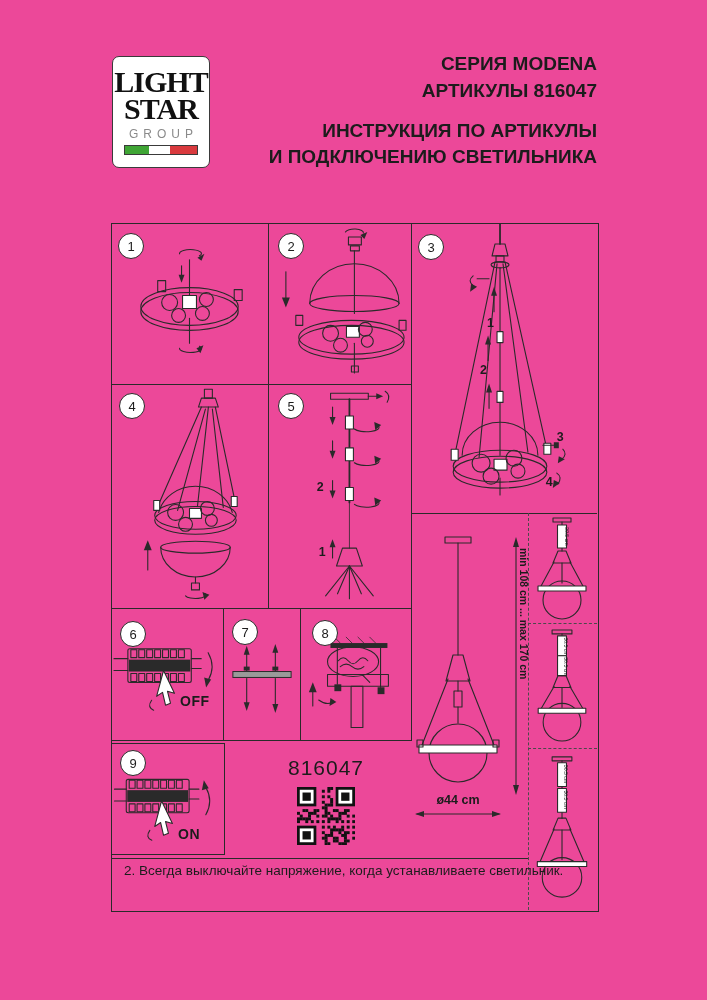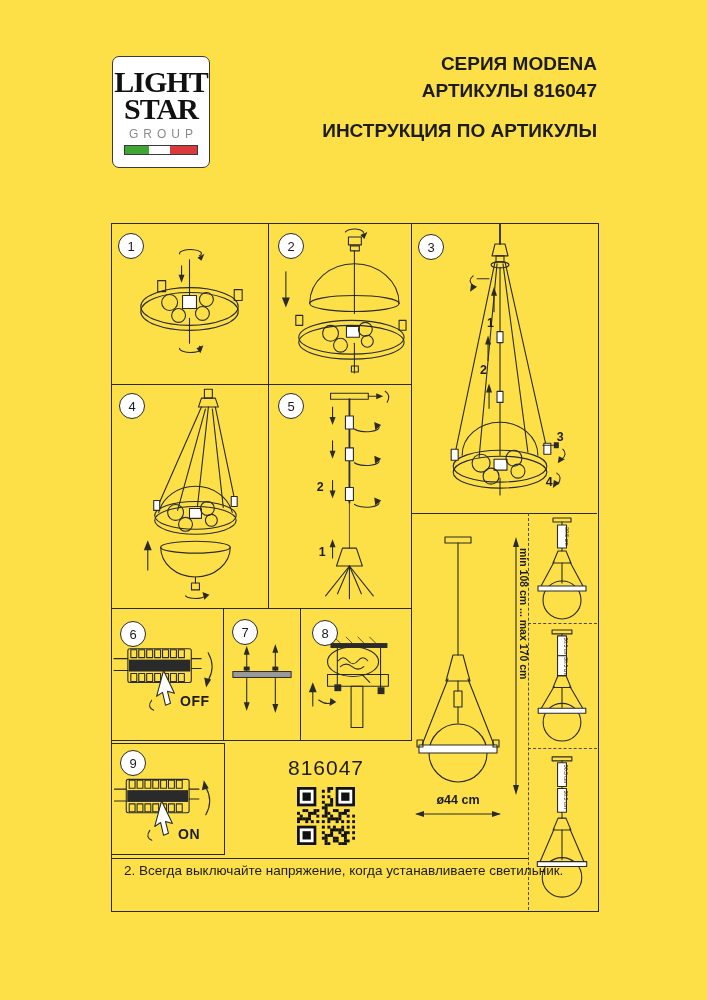--- a/index.html
+++ b/index.html
@@ -1,16 +1,16 @@
 <!DOCTYPE html>
 <html><head>
 <meta charset="utf-8">
 <style>
   html,body{margin:0;padding:0;background:#fff;}
-  .page{position:relative;width:707px;height:1000px;background:#fde047;
+  .page{position:relative;width:707px;height:1000px;background:#ec4899;
         font-family:"Liberation Sans",sans-serif;color:#1c1c1c;overflow:hidden;}
   
   .logo-box{position:absolute;left:112px;top:56px;width:96px;height:110px;
             border:1.5px solid #3a3a3a;border-radius:7px;background:#fff;
             display:flex;flex-direction:column;align-items:center;justify-content:center;}
   .logo-word{font-family:"Liberation Serif",serif;font-weight:bold;font-size:30px;
              line-height:.88;letter-spacing:-1px;color:#111;}
   .logo-group{font-size:12px;color:#8a8a8a;letter-spacing:5px;margin:5px 0 0 5px;}
   .flag{width:72px;height:8px;border:1px solid #3a3a3a;display:flex;margin-top:4px;}
   .flag>span{height:100%;}
@@ -65,20 +65,21 @@
       <span class="g"></span>
         <span class="w"></span>
         <span class="r"></span>
     </div>
   </div>
   <div class="hdr-text">
     <div class="hdr-line1">СЕРИЯ MODENA</div>
     <div class="hdr-line1">АРТИКУЛЫ 816047</div>
     <div class="hdr-gap"></div>
     <div class="hdr-line2">ИНСТРУКЦИЯ ПО АРТИКУЛЫ</div>
+    <div class="hdr-line2">И ПОДКЛЮЧЕНИЮ СВЕТИЛЬНИКА</div>
   </div>
 
   <div class="outer"></div>
   <div class="ln-v" style="left:268px;top:223px;height:385px;"></div>
   <div class="ln-v" style="left:411px;top:223px;height:385px;"></div>
   <div class="ln-h" style="left:111px;top:384px;width:300px;"></div>
   <div class="ln-h" style="left:111px;top:608px;width:300px;"></div>
   <div class="ln-v" style="left:223px;top:608px;height:132px;"></div>
   <div class="ln-v" style="left:300px;top:608px;height:132px;"></div>
   <div class="ln-v" style="left:411px;top:608px;height:132px;"></div>

